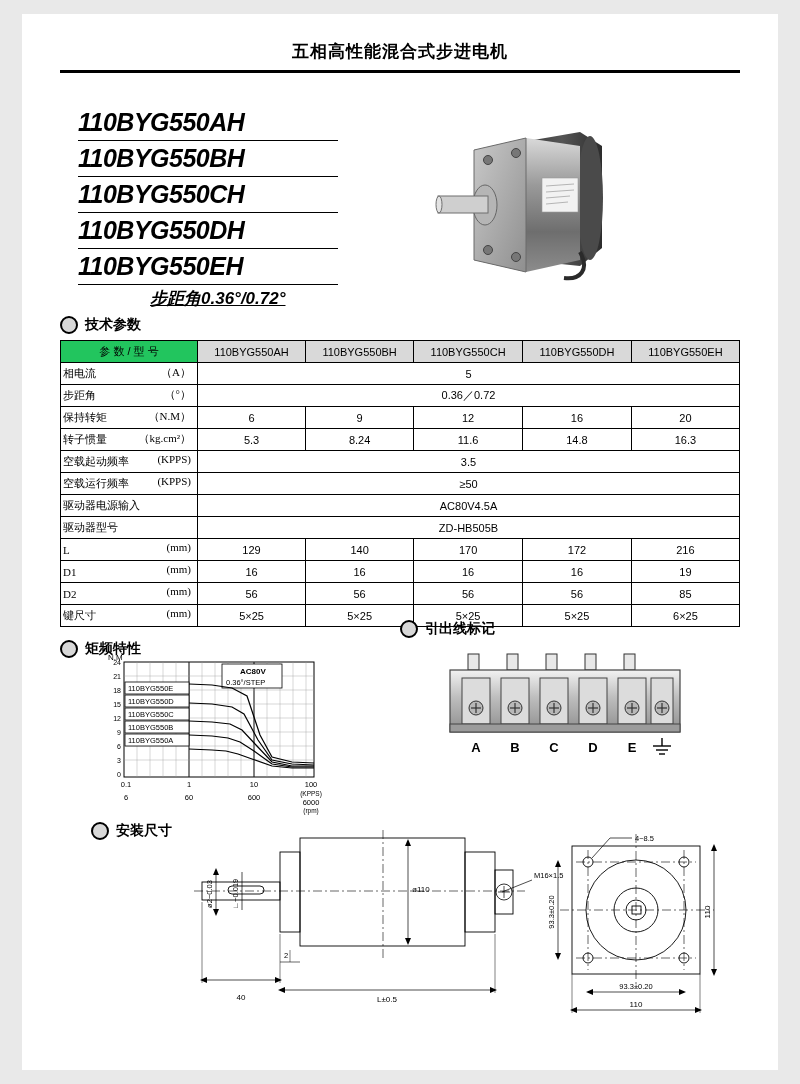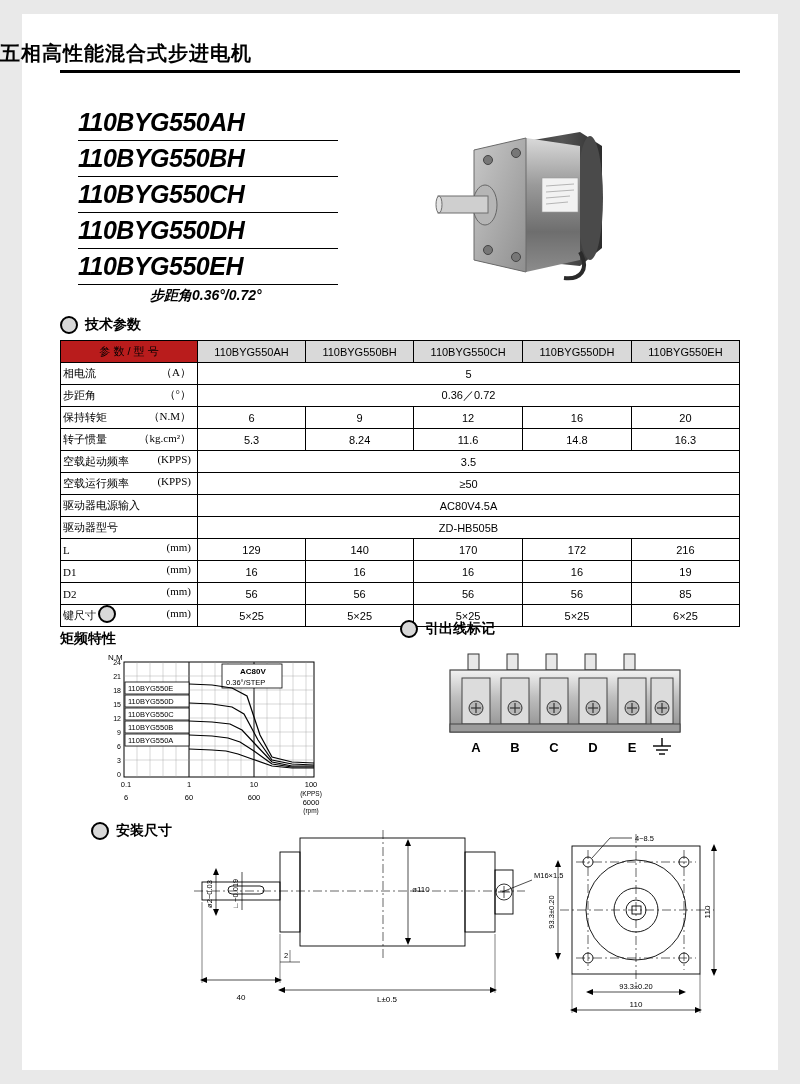--- a/index.html
+++ b/index.html
@@ -15,41 +15,41 @@
     position:absolute;left:0;top:0;width:800px;height:1084px;
     background:#fff;
   }
   .edge-l{position:absolute;left:0;top:0;width:22px;height:1084px;background:#e9e9e9;}
   .edge-r{position:absolute;right:0;top:0;width:22px;height:1084px;background:#e9e9e9;}
   .edge-t{position:absolute;left:0;top:0;width:800px;height:14px;background:#e9e9e9;}
   .edge-b{position:absolute;left:0;bottom:0;width:800px;height:14px;background:#e9e9e9;}
 
   
   .doc-title{
-    position:absolute;left:0;top:40px;width:800px;
-    font-size:20px;font-weight:bold;letter-spacing:1px;
+    position:absolute;left:0;top:40px;width:800px;text-align:center;
+    font-size:17px;font-weight:bold;letter-spacing:1px;
   }
   .title-rule{
     position:absolute;left:60px;top:70px;width:680px;height:3px;background:#000;
   }
 
   
   .models{position:absolute;left:78px;top:104px;width:260px;}
   .model-row{
     height:35px;border-bottom:1px solid #000;
     display:flex;align-items:center;
   }
   .model-row:first-child{border-top:1px solid #fff;}
   .model-name{
     font-size:25px;font-weight:bold;font-style:italic;letter-spacing:-0.5px;
     font-family:"Liberation Sans", sans-serif;
   }
   .step-angle{
     position:absolute;left:150px;top:287px;width:300px;
-    font-size:14px;font-weight:bold;font-style:italic;
+    font-size:17px;font-weight:bold;font-style:italic;text-decoration:underline;
   }
 
   
   .motor-photo{
     position:absolute;left:430px;top:120px;width:180px;height:170px;
   }
 
   
   .sec{position:absolute;display:flex;align-items:flex-end;gap:7px;}
   .sec .bullet{
@@ -72,21 +72,21 @@
     height:17px;
     background:#fff;
   }
   .spec thead td{background:#d9d9d9;font-weight:normal;}
   .spec td.pname{
     text-align:left;padding-left:2px;width:128px;
     position:relative;
     font-family:Liberation Serif, serif;
   }
   .spec td.pname .u{position:absolute;right:6px;top:2px;}
-  .spec td.hdr-left{width:128px;background:#b91c1c;}
+  .spec td.hdr-left{width:128px;background:#22c55e;}
 
   
   .torque-box{
     position:absolute;left:92px;top:650px;width:260px;height:150px;
   }
   .lead-box{
     position:absolute;left:440px;top:650px;width:270px;height:130px;
   }
   .dim-box{
     position:absolute;left:180px;top:830px;width:560px;height:190px;
@@ -290,21 +290,21 @@
         </td>
         <td>5×25</td>
         <td>5×25</td>
         <td>5×25</td>
         <td>5×25</td>
         <td>6×25</td>
       </tr>
     </tbody>
   </table>
 
-  <div class="sec" style="left:60px;top:605px;flex-direction:column;">
+  <div class="sec" style="left:60px;top:640px;">
     <span class="bullet"></span>
     <span class="sec-label">矩频特性</span>
   </div>
   <div class="sec" style="left:400px;top:620px;">
     <span class="bullet"></span>
     <span class="sec-label">引出线标记</span>
   </div>
 
   <div class="torque-box">
     <svg width="265" height="165" viewBox="0 0 265 165">

